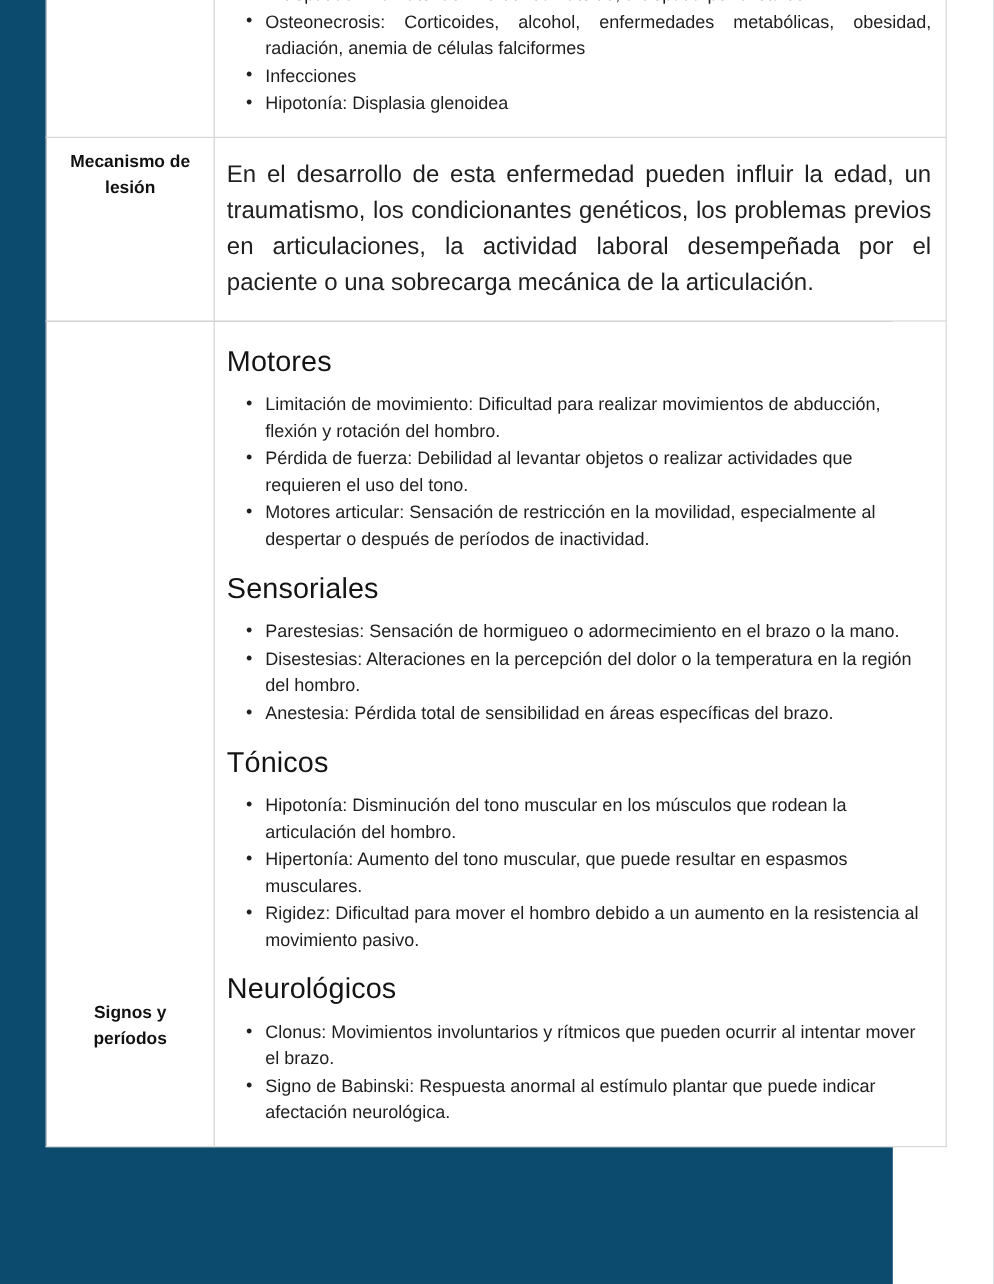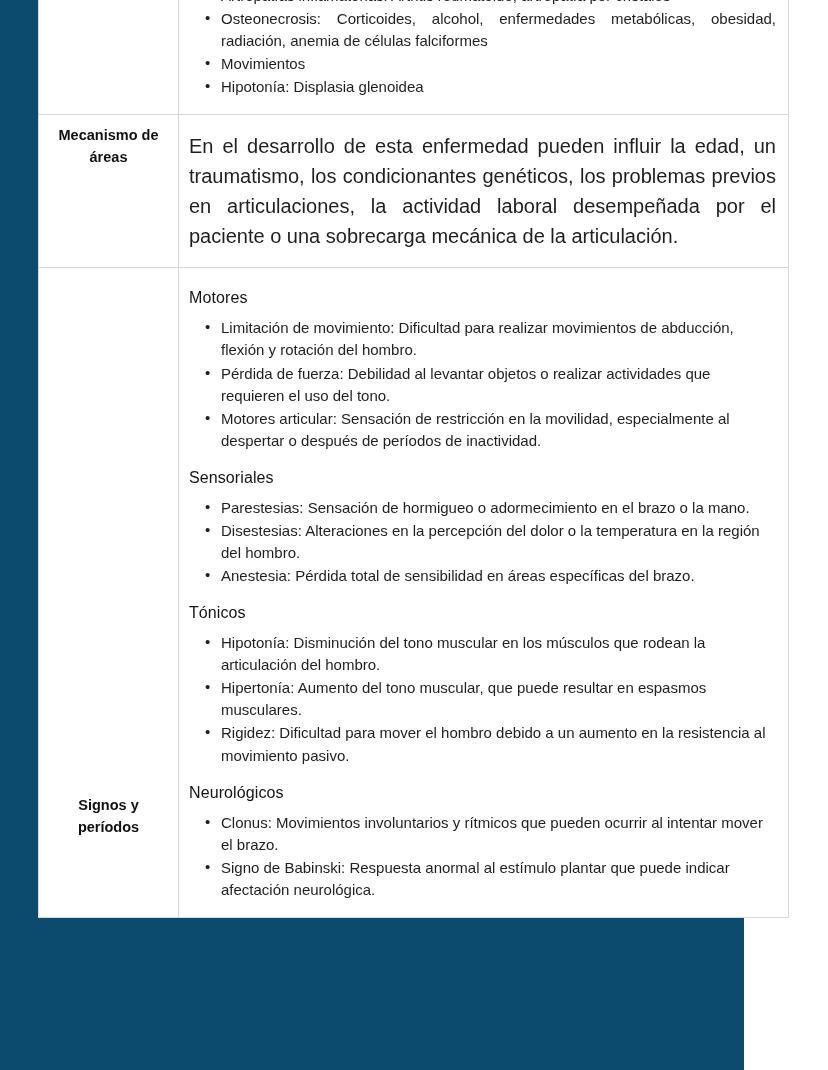--- a/index.html
+++ b/index.html
@@ -96,21 +96,21 @@
   }
   ul.bullets > li.justified {
     text-align: justify;
     text-justify: inter-word;
   }
 
   
   h3.section-heading {
     margin: 16px 0 10px 0;
     font-weight: 400;
-    font-size: 16px;
+    font-size: 24px;
     line-height: 1.2;
     color: #141414;
     letter-spacing: 0.1px;
   }
   h3.section-heading.first { margin-top: 10px; }
 
   .sec-block { margin-bottom: 8px; }
   .sec-block:last-child { margin-bottom: 0; }
 </style>
 </head>
@@ -126,30 +126,30 @@
     <tbody>
 
       <tr>
         <td class="label-cell">
           <span class="label-text"></span>
         </td>
         <td class="body-cell">
           <ul class="bullets">
             <li>Artropatías inflamatorias: Artritis reumatoide, artropatía por cristales</li>
             <li class="justified">Osteonecrosis: Corticoides, alcohol, enfermedades metabólicas, obesidad, radiación, anemia de células falciformes</li>
-            <li>Movimientos</li>
+            <li>Infecciones</li>
             <li>Hipotonía: Displasia glenoidea</li>
           </ul>
         </td>
       </tr>
 
       <tr>
         <td class="label-cell">
           <span class="label-text">Mecanismo de</span>
-          <span class="label-text">áreas</span>
+          <span class="label-text">lesión</span>
         </td>
         <td class="body-cell">
           <p class="para">En el desarrollo de esta enfermedad pueden influir la edad, un traumatismo, los condicionantes genéticos, los problemas previos en articulaciones, la actividad laboral desempeñada por el paciente o una sobrecarga mecánica de la articulación.</p>
         </td>
       </tr>
 
       <tr>
         <td class="label-cell bottom-anchored">
           <span class="label-text">Signos y</span>
           <span class="label-text">períodos</span>

